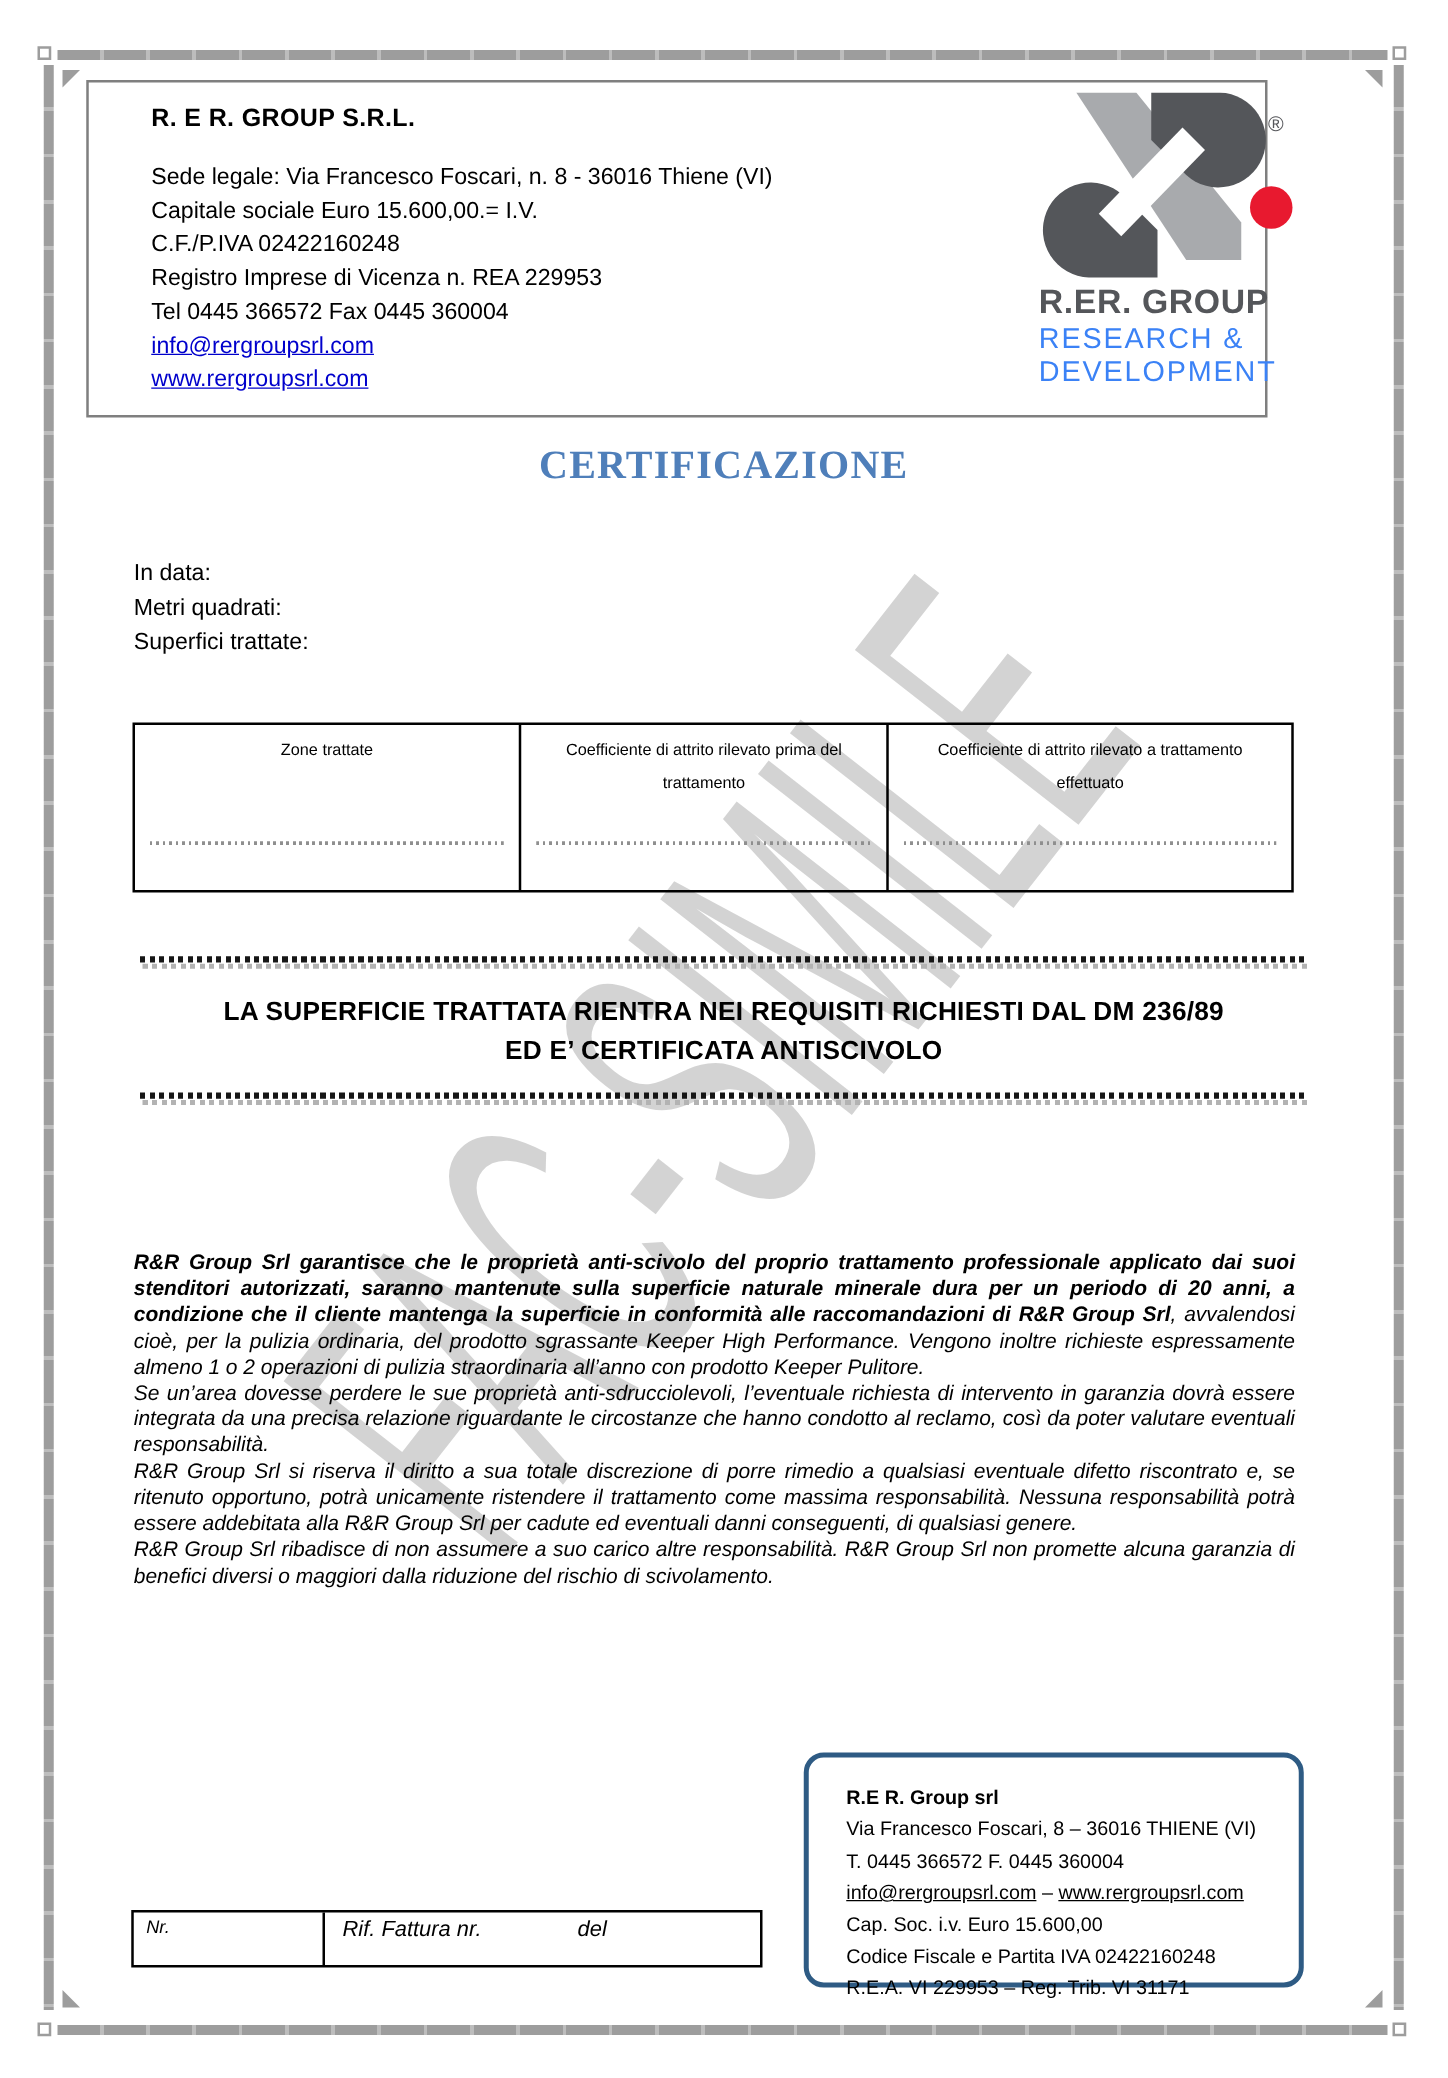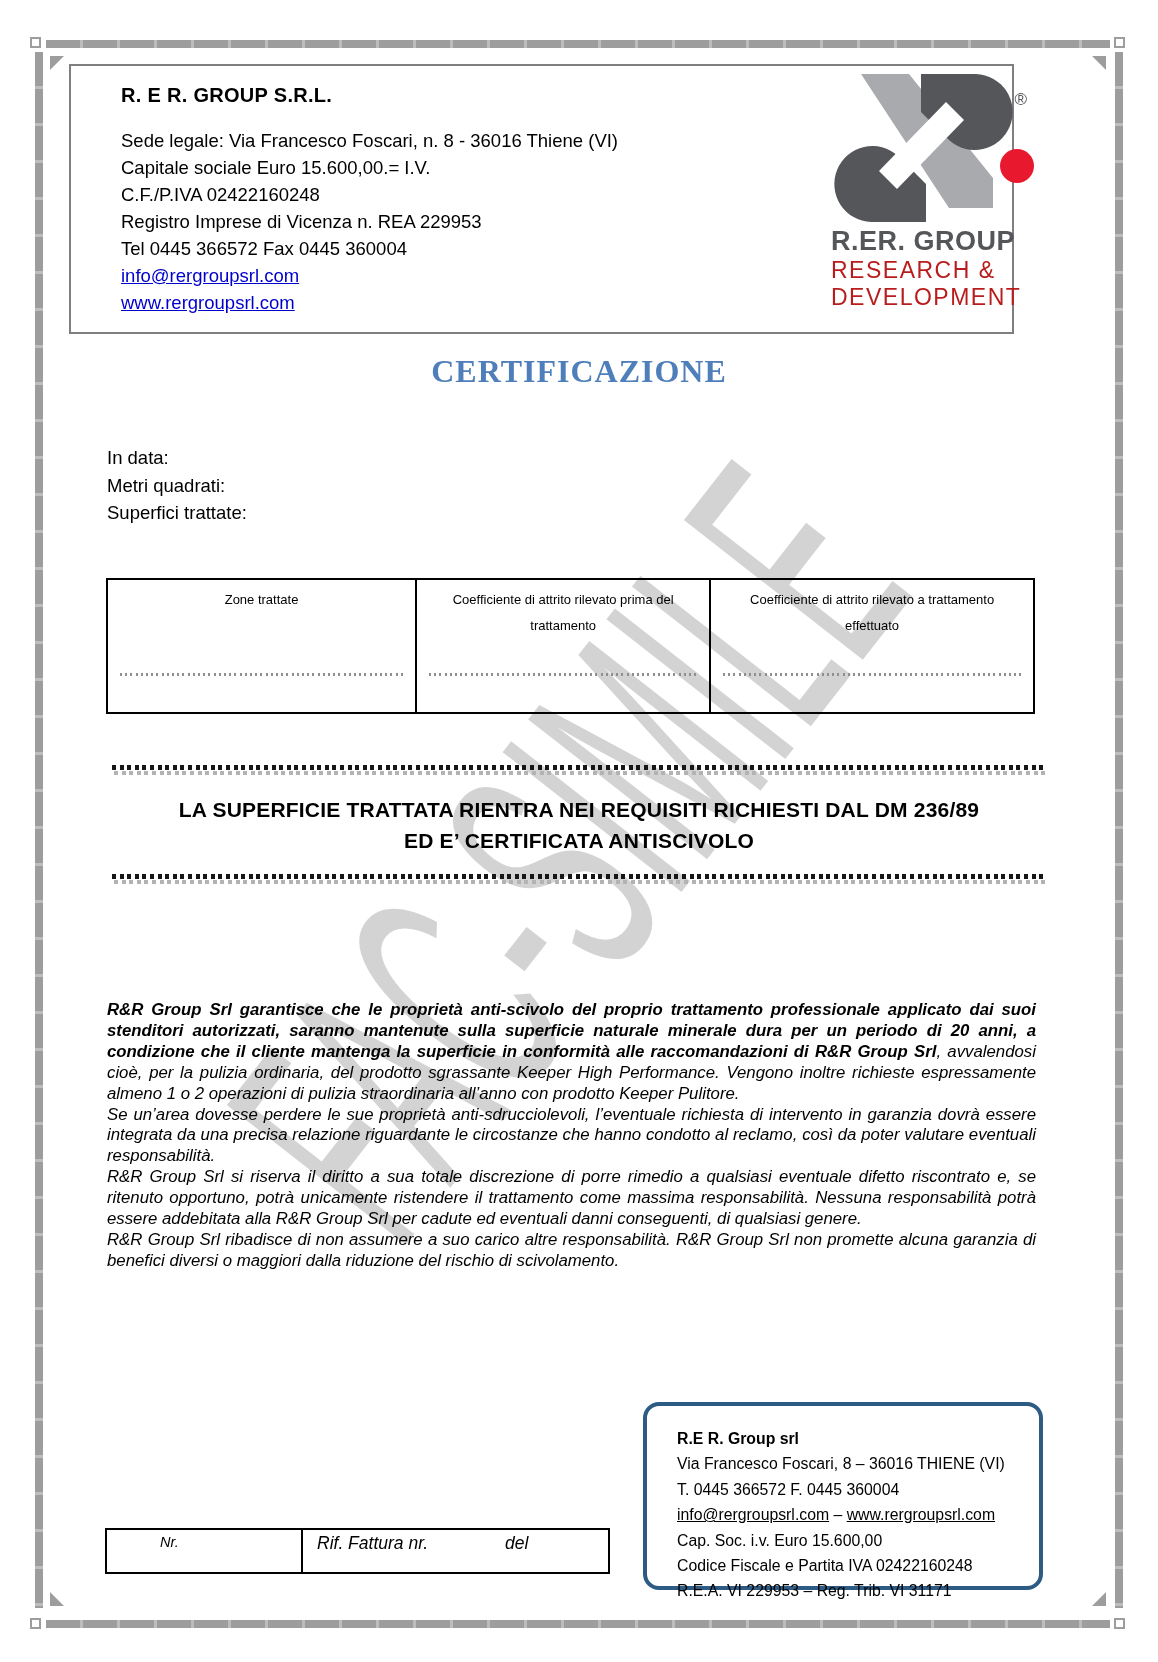--- a/index.html
+++ b/index.html
@@ -37,21 +37,21 @@
     border:2px solid #7f7f7f; box-sizing:border-box; background:#fff; }
   .header-text { position:absolute; left:50px; top:18px; }
   .company-name { font-size:20px; font-weight:bold; letter-spacing:0.3px; }
   .addr { margin-top:20px; font-size:18.5px; line-height:27px; }
   .hlink { color:#0000cc; text-decoration:underline; display:inline-block; }
 
   .logo { position:absolute; left:700px; top:8px; width:262px; height:248px; }
   .logo svg { display:block; margin-left:40px; }
   .regmark { position:absolute; right:6px; top:16px; font-size:17px; color:#55565a; }
   .logo-brand { margin-top:2px; padding-left:60px; font-size:27px; font-weight:bold; color:#54565a; letter-spacing:0.5px; }
-  .logo-tag   { padding-left:60px; font-size:23px; color:#b91c1c; letter-spacing:1.5px; line-height:27px; }
+  .logo-tag   { padding-left:60px; font-size:23px; color:#3b82f6; letter-spacing:1.5px; line-height:27px; }
 
   
   .main-title { position:absolute; left:0; top:353px; width:1158px; text-align:center;
     font-family:"Liberation Serif", serif; font-weight:bold; font-size:32px;
     color:#4f7fba; letter-spacing:1px; }
   .warranty-heading { position:absolute; left:0; top:928px; width:1158px; text-align:center;
     font-family:"Liberation Serif", serif; font-weight:bold; font-size:34px;
     font-variant:small-caps; color:#4f7fba; letter-spacing:1.5px; }
 
   
@@ -84,21 +84,21 @@
 
   
   .footer-box { position:absolute; left:643px; top:1402px; width:400px; height:188px;
     border:4px solid #2e5b84; border-radius:16px; box-sizing:border-box;
     padding:20px 18px 0 30px; font-size:15.8px; line-height:25.4px; background:transparent; }
   .footer-box .co { font-weight:bold; }
   .u { text-decoration:underline; }
 
   
   .inv-table { position:absolute; left:105px; top:1528px; width:505px; height:46px;
-    border:2px solid #000; box-sizing:border-box; display:flex; font-style:italic;padding-left:43px; }
+    border:2px solid #000; box-sizing:border-box; display:flex; font-style:italic; }
   .inv-cell1 { width:153px; border-right:2px solid #000; box-sizing:border-box;
     padding:4px 0 0 10px; font-size:14.5px; }
   .inv-cell2 { flex:1; padding:3px 0 0 14px; font-size:17.5px; }
   .inv-del { display:inline-block; margin-left:72px; }
 </style>
 </head>
 <body>
 
 <div class="page">
 

